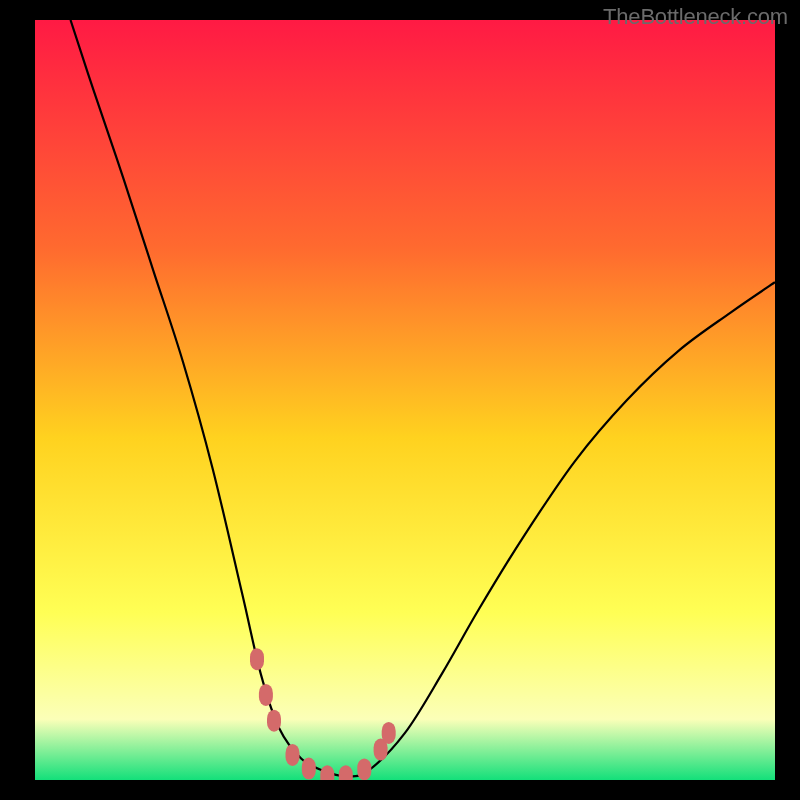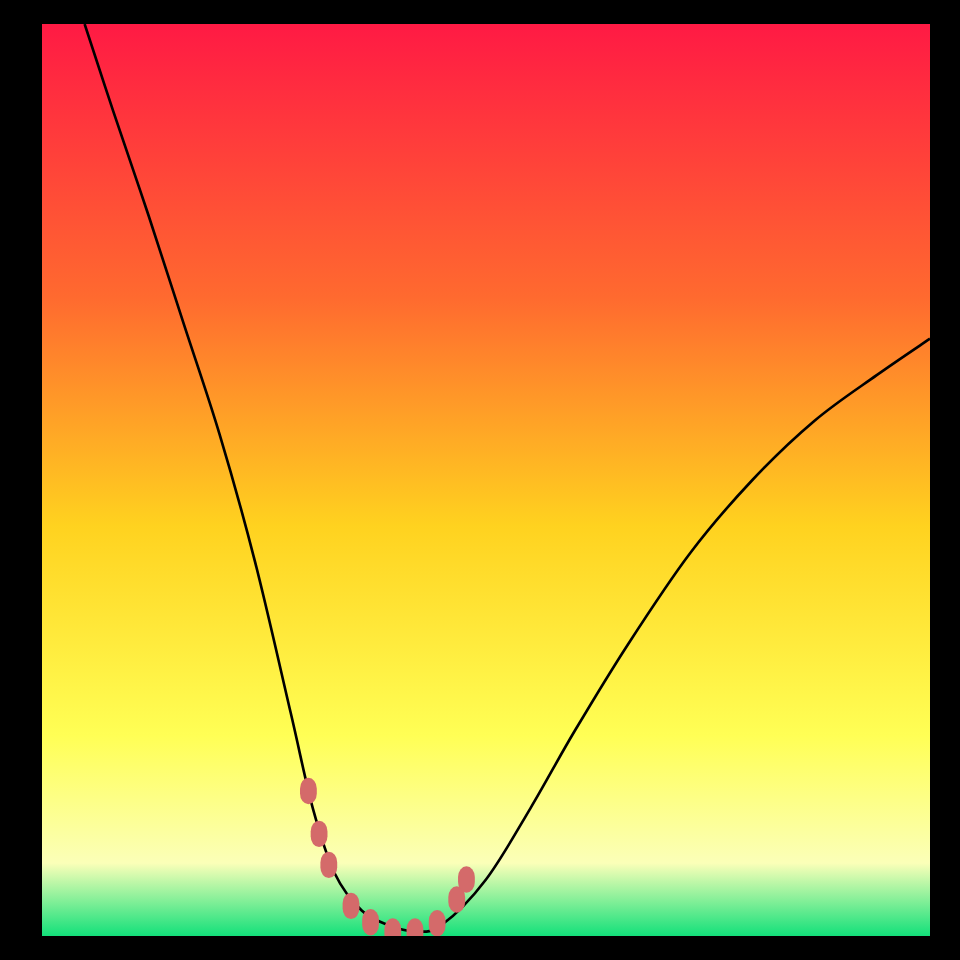--- a/index.html
+++ b/index.html
@@ -81,13 +81,14 @@
           <rect x="285.3" y="745.2" width="14" height="22" rx="7" ry="9" fill="#d46a6a"></rect>
           <rect x="303.8" y="745.2" width="14" height="22" rx="7" ry="9" fill="#d46a6a"></rect>
           <rect x="322.3" y="738.4" width="14" height="22" rx="7" ry="9" fill="#d46a6a"></rect>
           <rect x="338.6" y="718.6" width="14" height="22" rx="7" ry="9" fill="#d46a6a"></rect>
           <rect x="346.7" y="701.9" width="14" height="22" rx="7" ry="9" fill="#d46a6a"></rect>
         </g>
     </svg>
 
   </div>
 
+  <div class="watermark">TheBottleneck.com</div>
 </div>
 
 </body></html>

